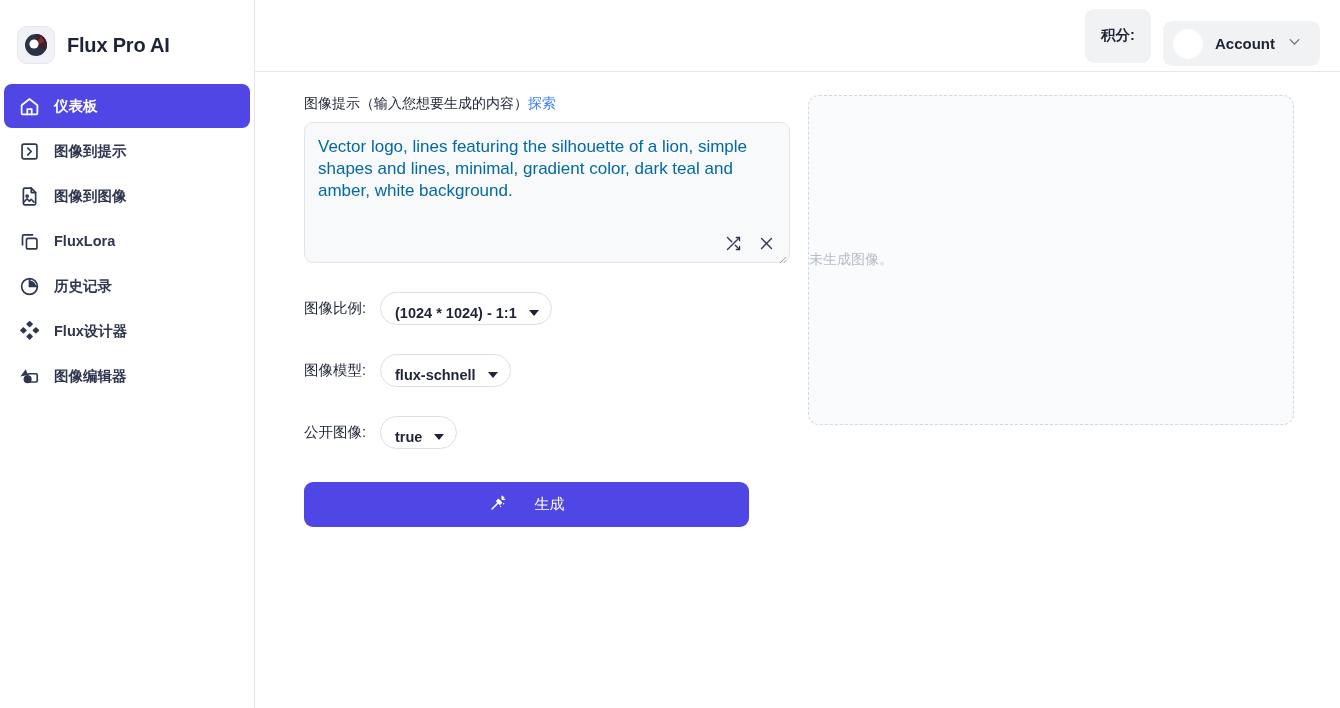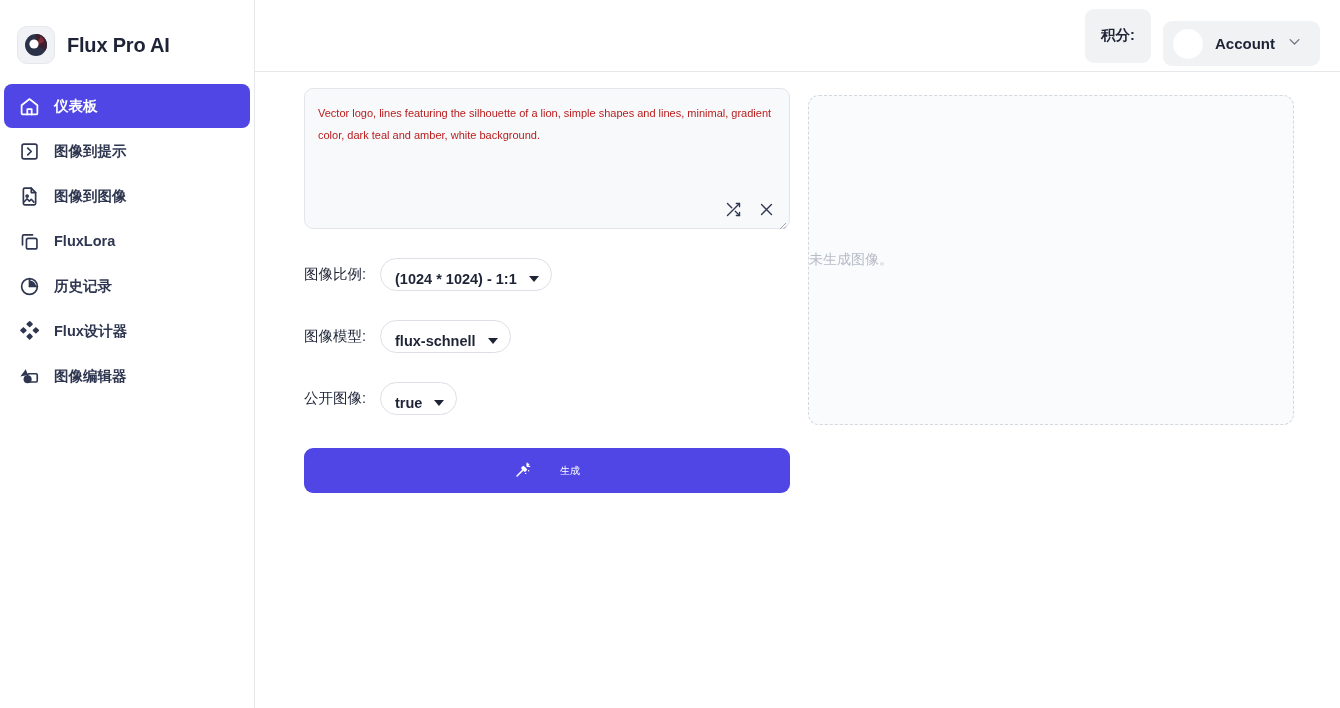--- a/index.html
+++ b/index.html
@@ -114,23 +114,23 @@
 
   .textarea-wrap {
     position: relative;
     width: 486px; height: 141px;
     background: #f8f9fb;
     border: 1px solid #e3e5ea;
     border-radius: 9px;
     padding: 13px 13px 0 13px;
   }
   .textarea-text {
-    font-size: 11px;
+    font-size: 17px;
     line-height: 22px;
-    color: #b91c1c;
+    color: #0369a1;
     white-space: pre-wrap;
   }
   .ta-actions {
     position: absolute;
     right: 14px; bottom: 10px;
     display: flex; align-items: center; gap: 16px;
     color: #2f3650;
   }
   .ta-actions span { cursor: pointer; display: flex; }
   .resize-grip {
@@ -156,25 +156,25 @@
   }
   .caret {
     width: 0; height: 0;
     border-left: 5px solid transparent;
     border-right: 5px solid transparent;
     border-top: 6px solid #1e2436;
   }
 
   .generate-btn {
     margin-top: 33px;
-    width: 486px; height: 45px;
+    width: 445px; height: 45px;
     background: #4f46e5;
     border: none; border-radius: 9px;
     color: #ffffff;
-    font-size: 10px; font-weight: 500;
+    font-size: 15px; font-weight: 500;
     font-family: "Liberation Sans", sans-serif;
     display: flex; align-items: center; justify-content: center;
     gap: 28px;
     cursor: pointer;
   }
 
   .preview {
     width: 486px; height: 330px;
     background: #fafbfc;
     border: 1.5px dashed #d3d7de;
@@ -297,20 +297,23 @@
               <path d="M5 9 l7 7 7-7"></path>
             </svg>
         </span>
       </div>
     </header>
 
     <div class="content">
 
       <div class="left-pane">
 
+        <div class="prompt-label">
+          <span>图像提示（输入您想要生成的内容）</span><span class="link">探索</span>
+        </div>
 
         <div class="textarea-wrap">
           <div class="textarea-text">Vector logo, lines featuring the silhouette of a lion, simple shapes and lines, minimal, gradient color, dark teal and amber, white background.</div>
           <div class="ta-actions">
             <span>
               <svg width="17" height="17" viewBox="0 0 24 24" fill="none" stroke="currentColor" stroke-width="1.9" stroke-linecap="round" stroke-linejoin="round">
                 <path d="M16 3.5 h4.5 v4.5"></path>
                 <path d="M3.5 20.5 L20.5 3.5"></path>
                 <path d="M16 20.5 h4.5 V16"></path>
                 <path d="M3.5 3.5 l6 6"></path>

